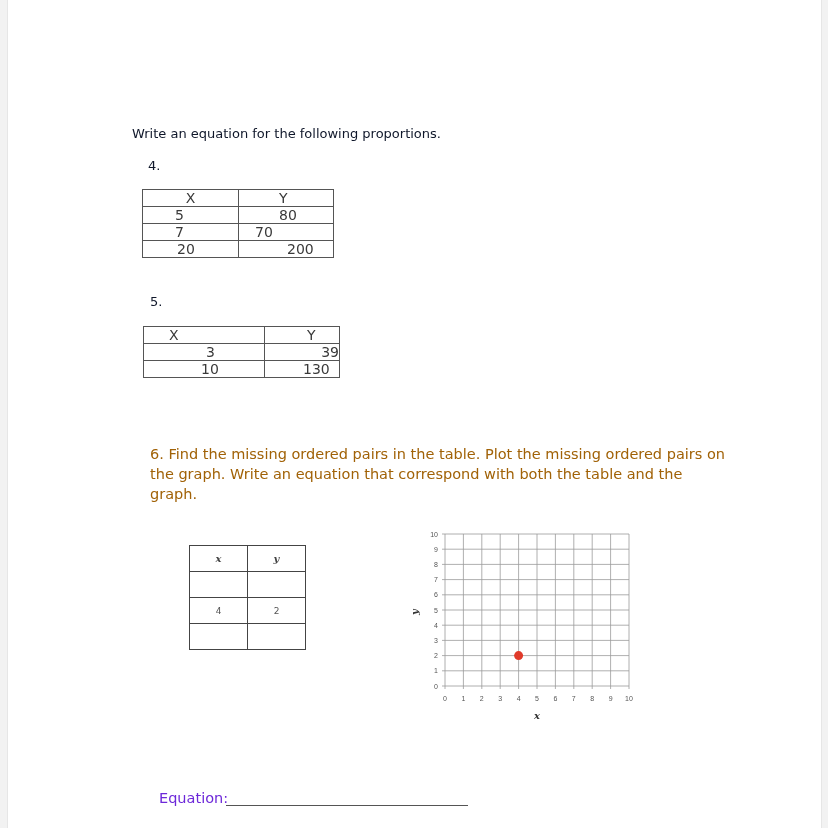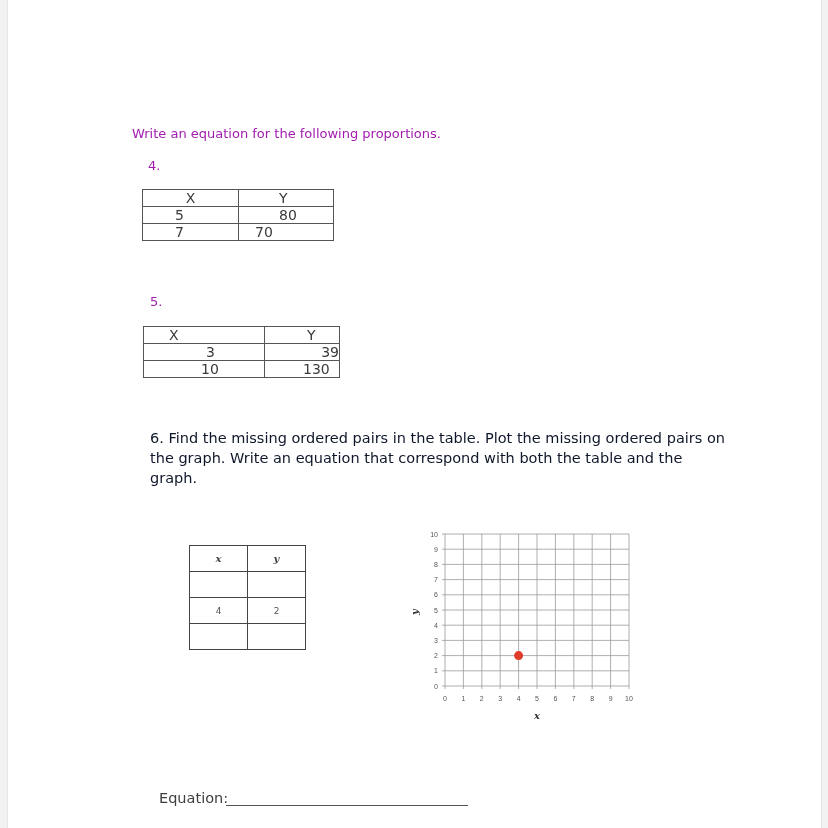--- a/index.html
+++ b/index.html
@@ -8,22 +8,22 @@
     background: #f2f2f2;
     font-family: "DejaVu Sans", sans-serif;
     color: #333;
   }
   .page {
     position: absolute; left: 7px; top: 0; width: 813px; height: 828px;
     background: #ffffff;
     border-left: 1px solid #e6e6e6; border-right: 1px solid #e6e6e6;
   }
   .abs { position: absolute; }
-  .txt { font-size: 13px; color: #a21caf; white-space: nowrap; }
-  .para { font-size: 14.5px; line-height: 20px; color: #0f172a; width: 580px; }
+  .txt { font-size: 13px; color: #0f172a; white-space: nowrap; }
+  .para { font-size: 14.5px; line-height: 20px; color: #a16207; width: 580px; margin-top: 16px; }
   table.prop { border-collapse: collapse; font-size: 14px; color: #3a3a3a; }
   table.prop td { border: 1px solid #555; padding: 0; height: 16px; line-height: 16px; }
   table.small { border-collapse: collapse; }
   table.small td { border: 1px solid #444; width: 57px; height: 25px; text-align: center; font-size: 9px; color: #555; padding: 0; }
   .ital { font-family: "DejaVu Serif", serif; font-style: italic; font-weight: bold; font-size: 10px; color: #444; }
   .eq-line { position: absolute; left: 226px; top: 805px; width: 242px; border-bottom: 1px solid #555; }
 </style>
 </head>
 <body>
 
@@ -38,20 +38,24 @@
     <td style="width:95px; text-align:center;"><span>X</span></td>
     <td style="padding-left:40px;"><span>Y</span></td>
   </tr>
   <tr>
     <td style="padding-left:32px;"><span>5</span></td>
     <td style="padding-left:40px;"><span>80</span></td>
   </tr>
   <tr>
     <td style="padding-left:32px;"><span>7</span></td>
     <td style="padding-left:16px;"><span>70</span></td>
+  </tr>
+  <tr>
+    <td style="padding-left:34px;"><span>20</span></td>
+    <td style="padding-left:48px;"><span>200</span></td>
   </tr>
 </tbody>
   </table>
 
 <div class="abs txt" style="left:150px; top:294px;">5.</div>
 <table class="prop abs" style="left:143px; top:326px; width:197px;">
   <tbody>
       <tr>
     <td style="width:95px; padding-left:25px;"><span>X</span></td>
     <td style="padding-left:42px;"><span>Y</span></td>
@@ -141,14 +145,14 @@
       <text x="610.6" y="701" text-anchor="middle">9</text>
       <text x="629" y="701" text-anchor="middle">10</text>
     </g>
   <text id="ylabel" x="418" y="612" font-family="DejaVu Serif, serif" font-style="italic" font-weight="bold" font-size="10" fill="#333" transform="rotate(-90 418 612)" text-anchor="middle">y</text>
   <text id="xlabel" x="537" y="719" font-family="DejaVu Serif, serif" font-style="italic" font-weight="bold" font-size="10" fill="#333" text-anchor="middle">x</text>
   <g id="points">
       <circle cx="518.6" cy="655.6" r="4.5" fill="#e03a2a"></circle>
     </g>
 </svg>
 
-<div class="abs" style="left:159px; top:790px; font-size:14.5px; color:#404040;">Equation:</div>
+<div class="abs" style="left:159px; top:790px; font-size:14.5px; color:#6d28d9;">Equation:</div>
 <div class="eq-line"></div>
 
 </body></html>

